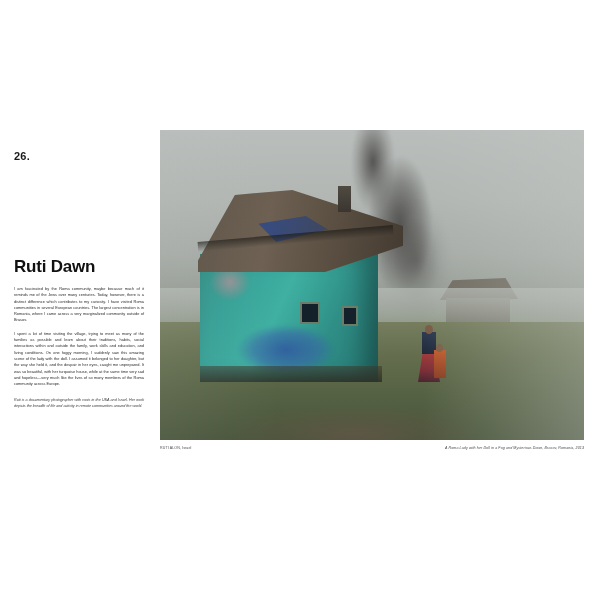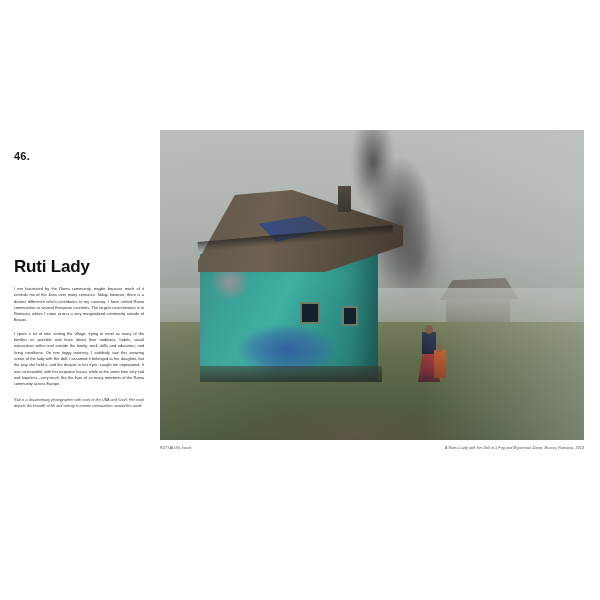--- a/index.html
+++ b/index.html
@@ -359,24 +359,24 @@
     letter-spacing: 0.1px;
   }
 </style>
 </head>
 <body>
 
 <div id="page">
 
   <div class="spread">
 
-    <div class="folio">46.</div>
+    <div class="folio">26.</div>
 
     <div class="left-col">
-      <h1 class="title">Ruti Lady</h1>
+      <h1 class="title">Ruti Dawn</h1>
       <p class="body-text">I am fascinated by the Roma community, maybe because much of it reminds me of the Jews over many centuries. Today, however, there is a distinct difference which contributes to my curiosity. I have visited Roma communities in several European countries. The largest concentration is in Romania, where I came across a very marginalized community outside of Brasov.</p>
       <p class="body-text p2">I spent a lot of time visiting the village, trying to meet as many of the families as possible and learn about their traditions, habits, social interactions within and outside the family, work skills and education, and living conditions. On one foggy morning, I suddenly saw this amazing scene of the lady with the doll. I assumed it belonged to her daughter, but the way she held it, and the despair in her eyes, caught me unprepared. It was so beautiful, with her turquoise house, while at the same time very sad and hopeless—very much like the lives of so many members of the Roma community across Europe.</p>
       <p class="bio-text">Ruti is a documentary photographer with roots in the USA and Israel. Her work depicts the breadth of life and activity in remote communities around the world.</p>
     </div>
 
     <div class="photo-wrap">
       <div class="photo">
         <div class="smoke"></div>
         <div class="smoke2"></div>
 

